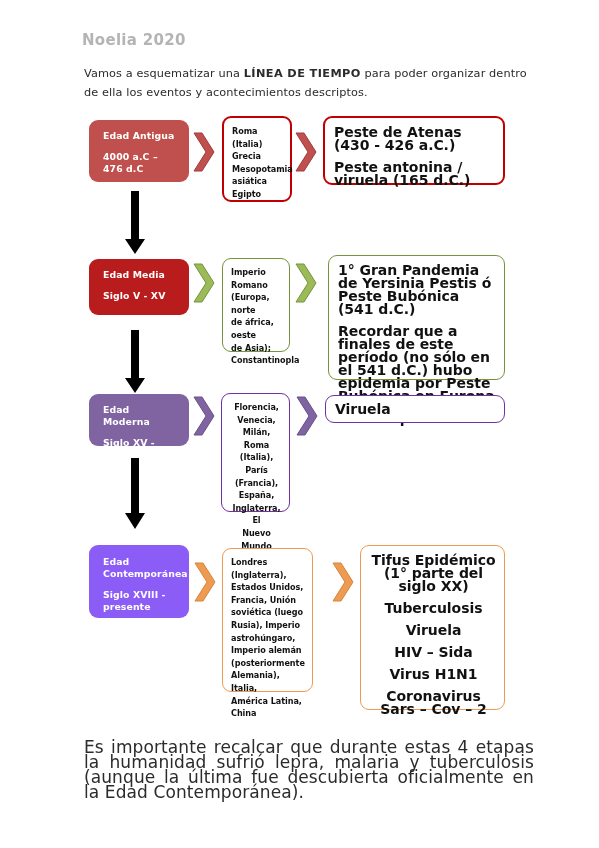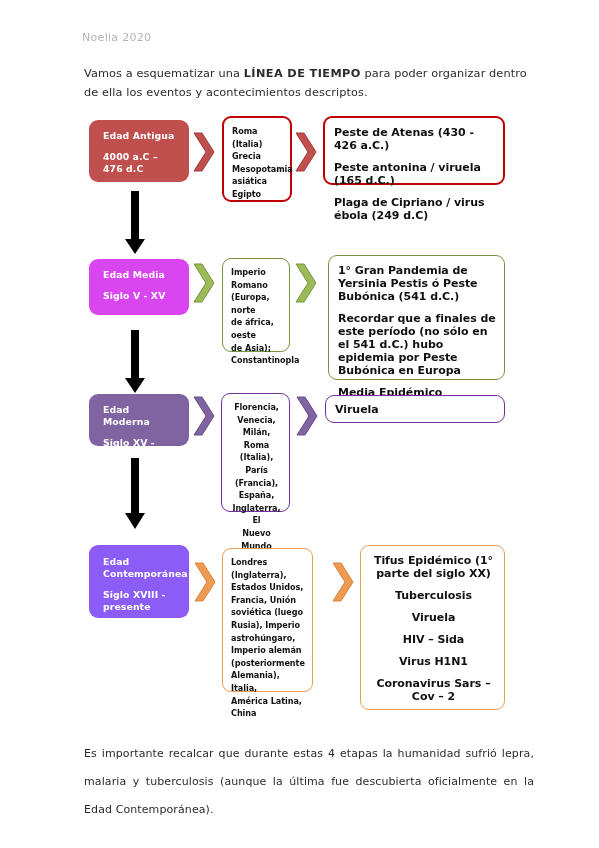--- a/index.html
+++ b/index.html
@@ -19,24 +19,25 @@
     position: absolute;
     inset: 0;
     background: #ffffff;
   }
 
   
   .doc-header {
     position: absolute;
     left: 82px;
     top: 31px;
-    font-size: 11px;
+    font-size: 15px;
     letter-spacing: 0.3px;
     color: #b4b4b4;
     font-family: "DejaVu Sans", sans-serif;
+    font-weight: bold;
   }
 
   .intro-para {
     position: absolute;
     left: 84px;
     top: 64px;
     width: 448px;
     font-size: 11.3px;
     line-height: 19px;
     color: #2b2b2b;
@@ -46,22 +47,22 @@
   .intro-para .emph {
     font-weight: bold;
     letter-spacing: 0.4px;
   }
 
   .outro-para {
     position: absolute;
     left: 84px;
     top: 740px;
     width: 450px;
-    font-size: 11px;
-    line-height: 28px;
+    font-size: 17px;
+    line-height: 15px;
     color: #2b2b2b;
     font-family: "DejaVu Sans", sans-serif;
     text-align: justify;
     letter-spacing: 0.1px;
   }
 
   
   .diagram {
     position: absolute;
     left: 0;
@@ -95,21 +96,21 @@
     box-sizing: border-box;
     background: #ffffff;
     font-size: 8.1px;
     font-family: "DejaVu Sans", sans-serif;
     font-weight: bold;
     color: #111111;
     line-height: 12.6px;
     padding: 7px 6px 7px 8px;
     letter-spacing: -0.05px;
   }
-  .out-box.wide { font-size: 11px; line-height: 13px; }
+  .out-box.wide { font-size: 14px; line-height: 13px; }
   .out-box .blk { display: block; margin-bottom: 9px; }
   .out-box .blk:last-child { margin-bottom: 0; }
   .out-box .tight { display: block; margin-bottom: 0; }
 
   
   .chev {
     position: absolute;
     width: 21px;
     height: 38px;
   }
@@ -156,33 +157,32 @@
 
       <div class="chev" style="left:295px; top:132px; width:22px; height:40px;">
         <svg viewBox="0 0 22 40" preserveAspectRatio="none">
           <path d="M1,1 L13,20 L1,39 L9,39 L21,20 L9,1 Z" fill="#C0504D" stroke="#A03B38" stroke-width="1"></path>
         </svg>
       </div>
 
       <div class="out-box wide" style="left:323px; top:116px; width:182px; height:69px; border:2px solid #C00000; padding:8px 7px 7px 9px;">
         <span class="blk">Peste de Atenas (430 - 426 a.C.)</span>
         <span class="blk">Peste antonina / viruela (165 d.C.)</span>
-        <span class="blk">Plaga de Cipriano / virus ébola (249 d.C)</span>
       </div>
     </div>
 
     <div class="vdown" style="left:123px; top:191px; width:24px; height:64px;">
       <svg viewBox="0 0 24 64" preserveAspectRatio="none">
         <path d="M8,0 L16,0 L16,48 L22,48 L12,63 L2,48 L8,48 Z" fill="#000000"></path>
       </svg>
     </div>
 
     <div class="era-row">
 
-      <div class="era-box" style="left:89px; top:259px; width:100px; height:56px; background:#d946ef;">
+      <div class="era-box" style="left:89px; top:259px; width:100px; height:56px; background:#b91c1c;">
         <span class="l1">Edad Media</span>
         <span class="l2">Siglo V - XV</span>
       </div>
 
       <div class="chev" style="left:193px; top:263px; width:22px; height:40px;">
         <svg viewBox="0 0 22 40" preserveAspectRatio="none">
           <path d="M1,1 L13,20 L1,39 L9,39 L21,20 L9,1 Z" fill="#9BBB59" stroke="#77933C" stroke-width="1"></path>
         </svg>
       </div>
 

